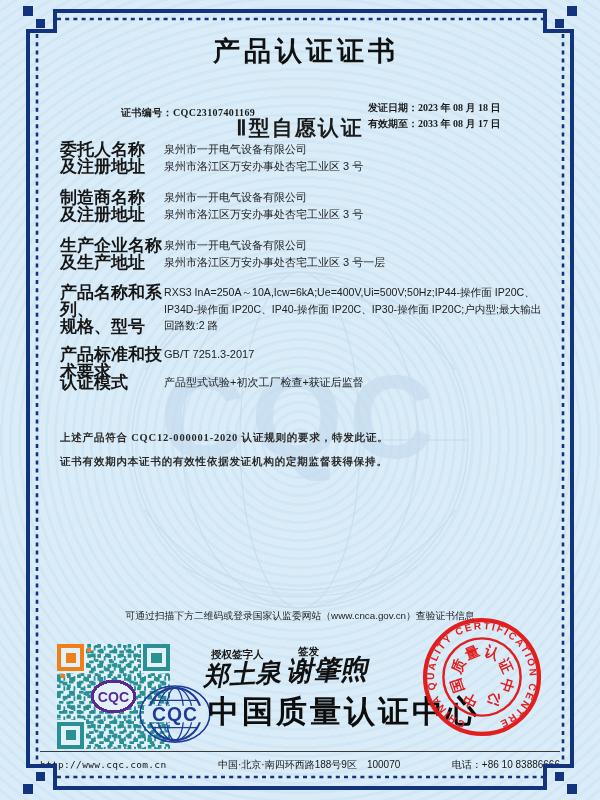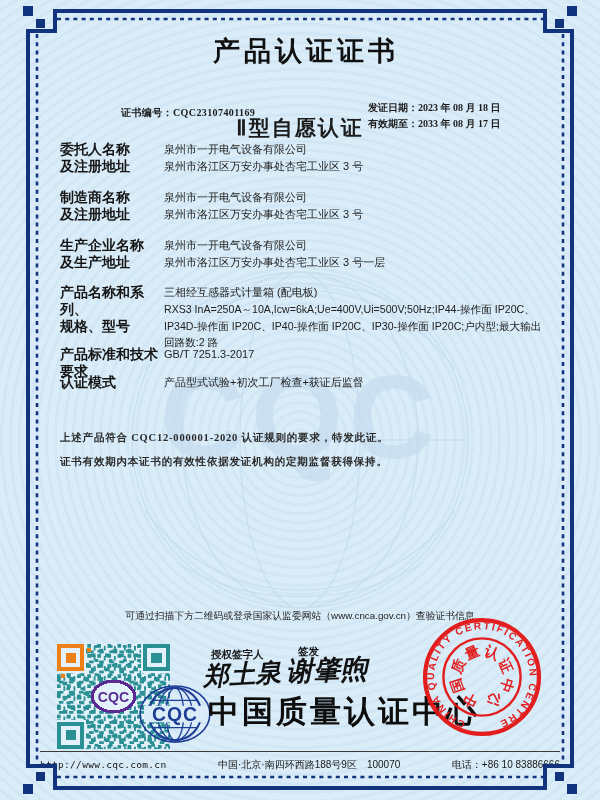--- a/index.html
+++ b/index.html
@@ -13,21 +13,21 @@
   .content{position:absolute;inset:0;z-index:1;}
   .title{position:absolute;left:0;right:0;top:33px;text-align:center;font-size:27px;font-weight:bold;
          letter-spacing:4px;color:#101010;padding-left:12px;}
   .subtitle{position:absolute;left:0;right:0;top:71px;text-align:center;font-size:21px;font-weight:600;
          letter-spacing:2px;font-family:"Liberation Serif",serif;margin-top:43px;}
   .certno{position:absolute;left:78px;top:106px;font-family:"Liberation Serif",serif;font-weight:bold;
          font-size:10px;letter-spacing:.4px;margin-left:43px;}
   .dates{position:absolute;left:368px;top:100px;font-family:"Liberation Serif",serif;font-weight:bold;
          font-size:10px;line-height:15.5px;}
   .row{position:absolute;left:60px;width:487px;display:flex;}
-  .row .lab{flex:none;width:104px;font-weight:bold;font-size:14px;line-height:17px;color:#161616;}
+  .row .lab{flex:none;width:104px;font-weight:bold;font-size:17px;line-height:17px;color:#161616;}
   .row .val{flex:1;font-size:11px;line-height:17px;color:#222;}
   .r1{top:141px}.r2{top:189px}.r3{top:237px}.r4{top:284px}.r5{top:346px}.r6{top:374px}
   .r4 .val .v2{font-size:10.6px;line-height:16.5px;}
   .note{position:absolute;left:60px;font-family:"Liberation Serif",serif;font-size:10.5px;
         letter-spacing:.8px;color:#2a2a2a;font-weight:600;margin-top:32px;}
   .n1{top:399px}.n2{top:423px}
   .verify{position:absolute;left:0;right:0;top:610px;text-align:center;font-size:9.8px;color:#222;}
   .qr{position:absolute;left:57px;top:644px;}
   .sign-label{position:absolute;font-size:10.5px;font-weight:600;color:#1a1a1a;}
   .sl1{left:211px;top:648px}.sl2{left:298px;top:645px}
@@ -110,21 +110,20 @@
         <div>泉州市洛江区万安办事处杏宅工业区 3 号一层</div>
       </div>
     </div>
 
     <div class="row r4">
       <div class="lab">
         <div>产品名称和系列、</div>
         <div>规格、型号</div>
       </div>
       <div class="val">
-        <div>三相经互感器式计量箱 (配电板)</div>
         <div class="v2">RXS3 InA=250A～10A,Icw=6kA;Ue=400V,Ui=500V;50Hz;IP44-操作面 IP20C、IP34D-操作面 IP20C、IP40-操作面 IP20C、IP30-操作面 IP20C;户内型;最大输出回路数:2 路</div>
       </div>
     </div>
 
     <div class="row r5">
       <div class="lab">
         <div>产品标准和技术要求</div>
       </div>
       <div class="val">
         <div>GB/T 7251.3-2017</div>

